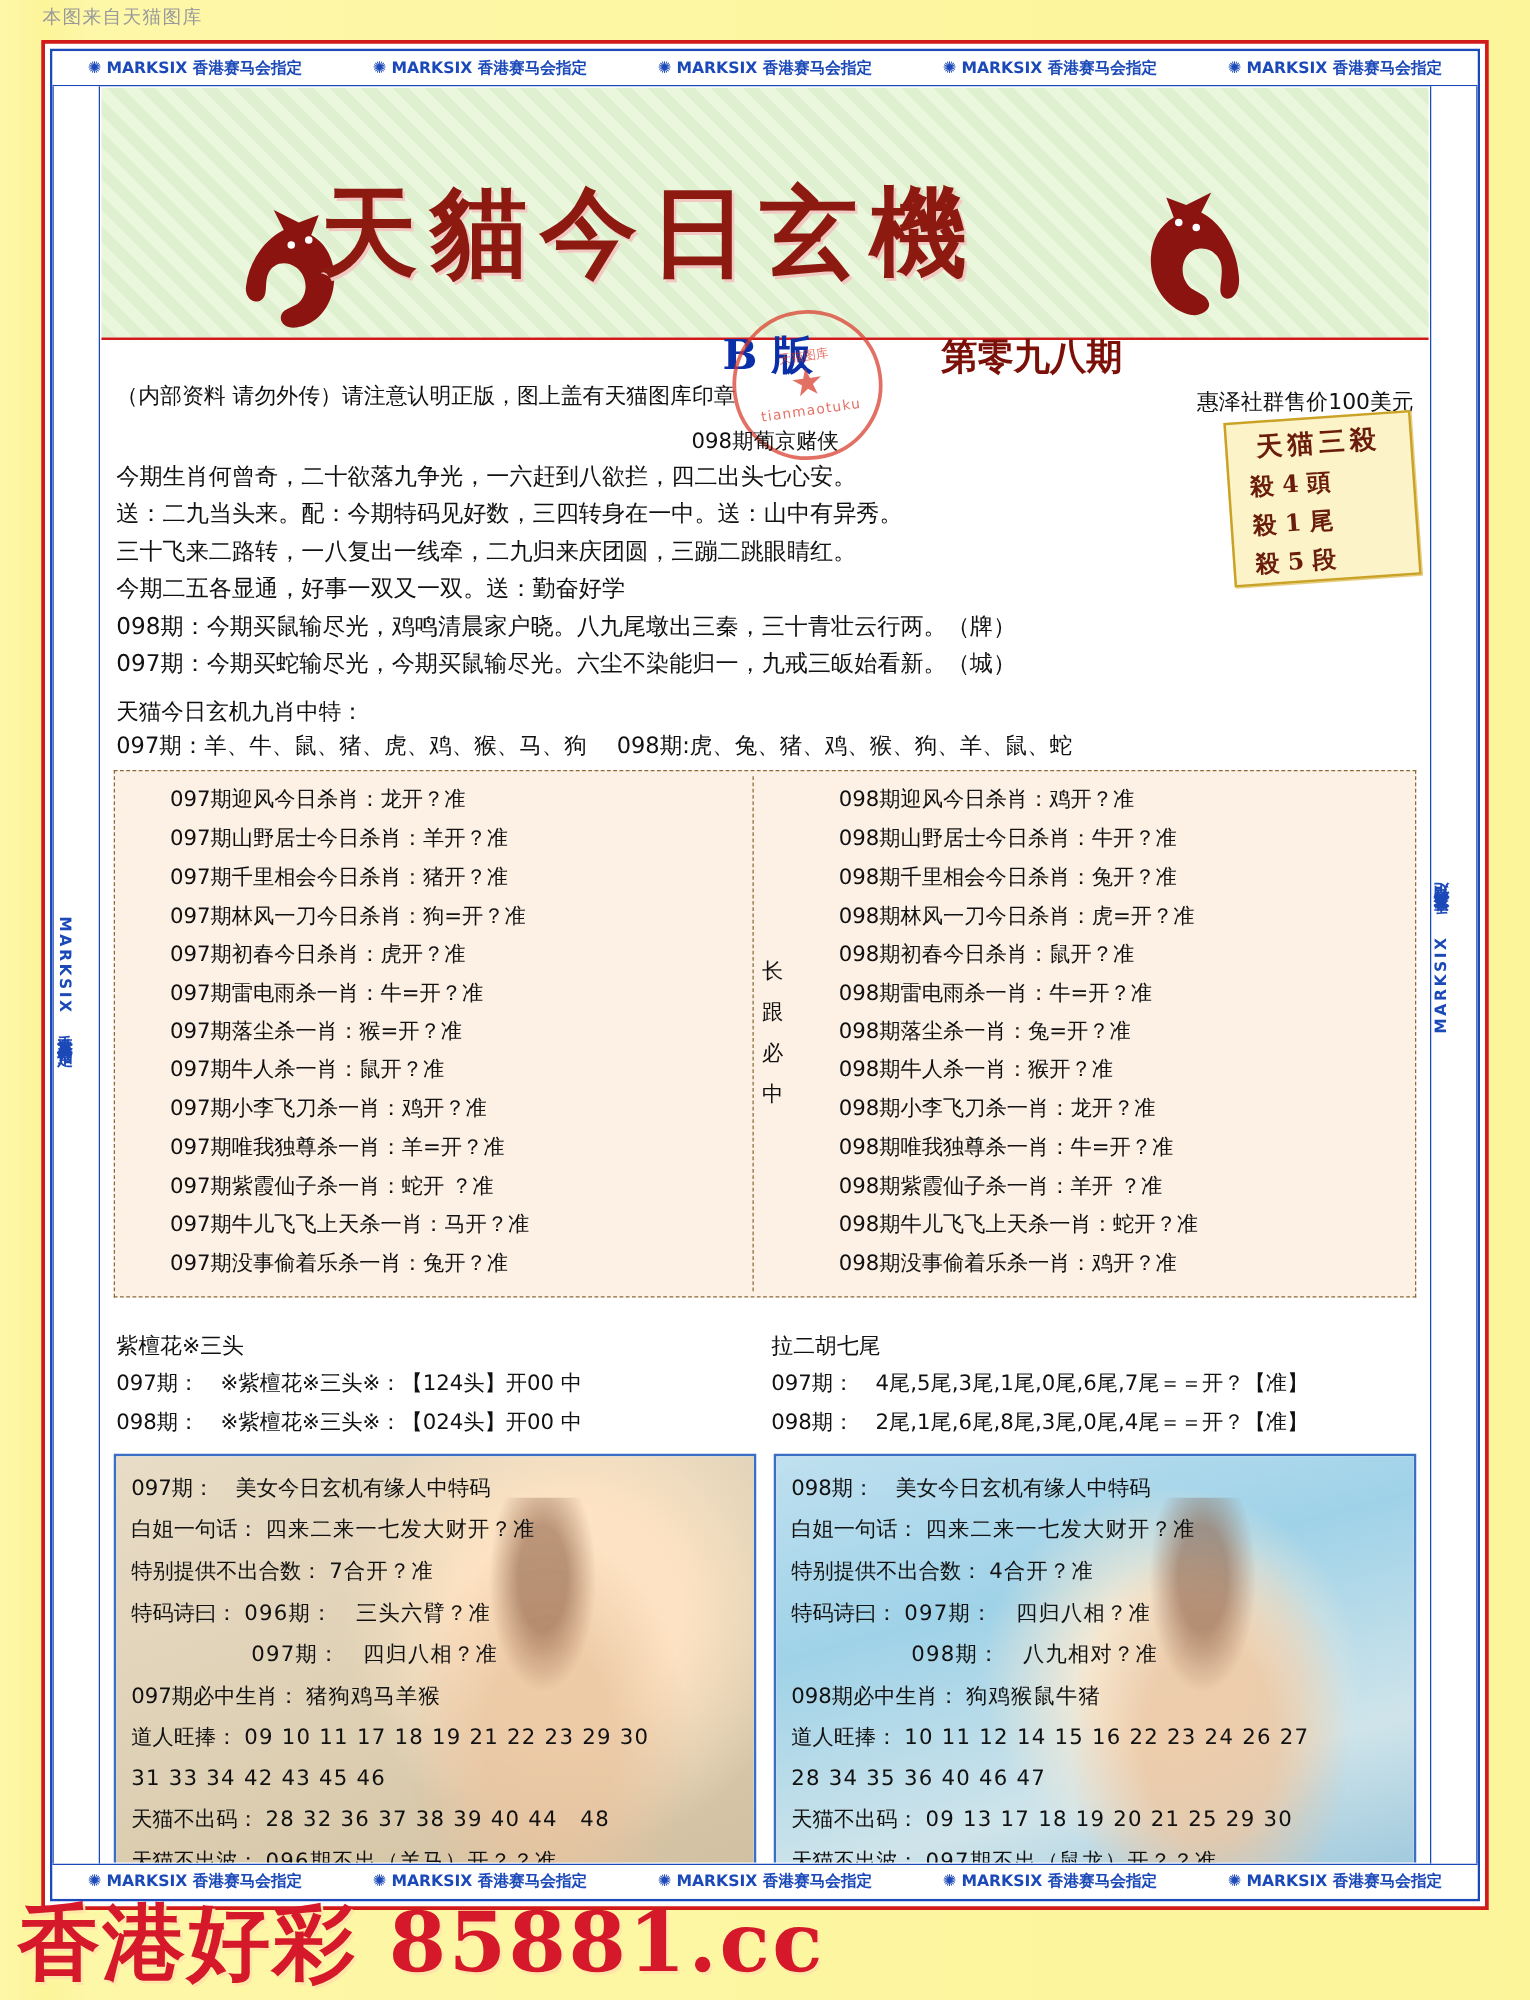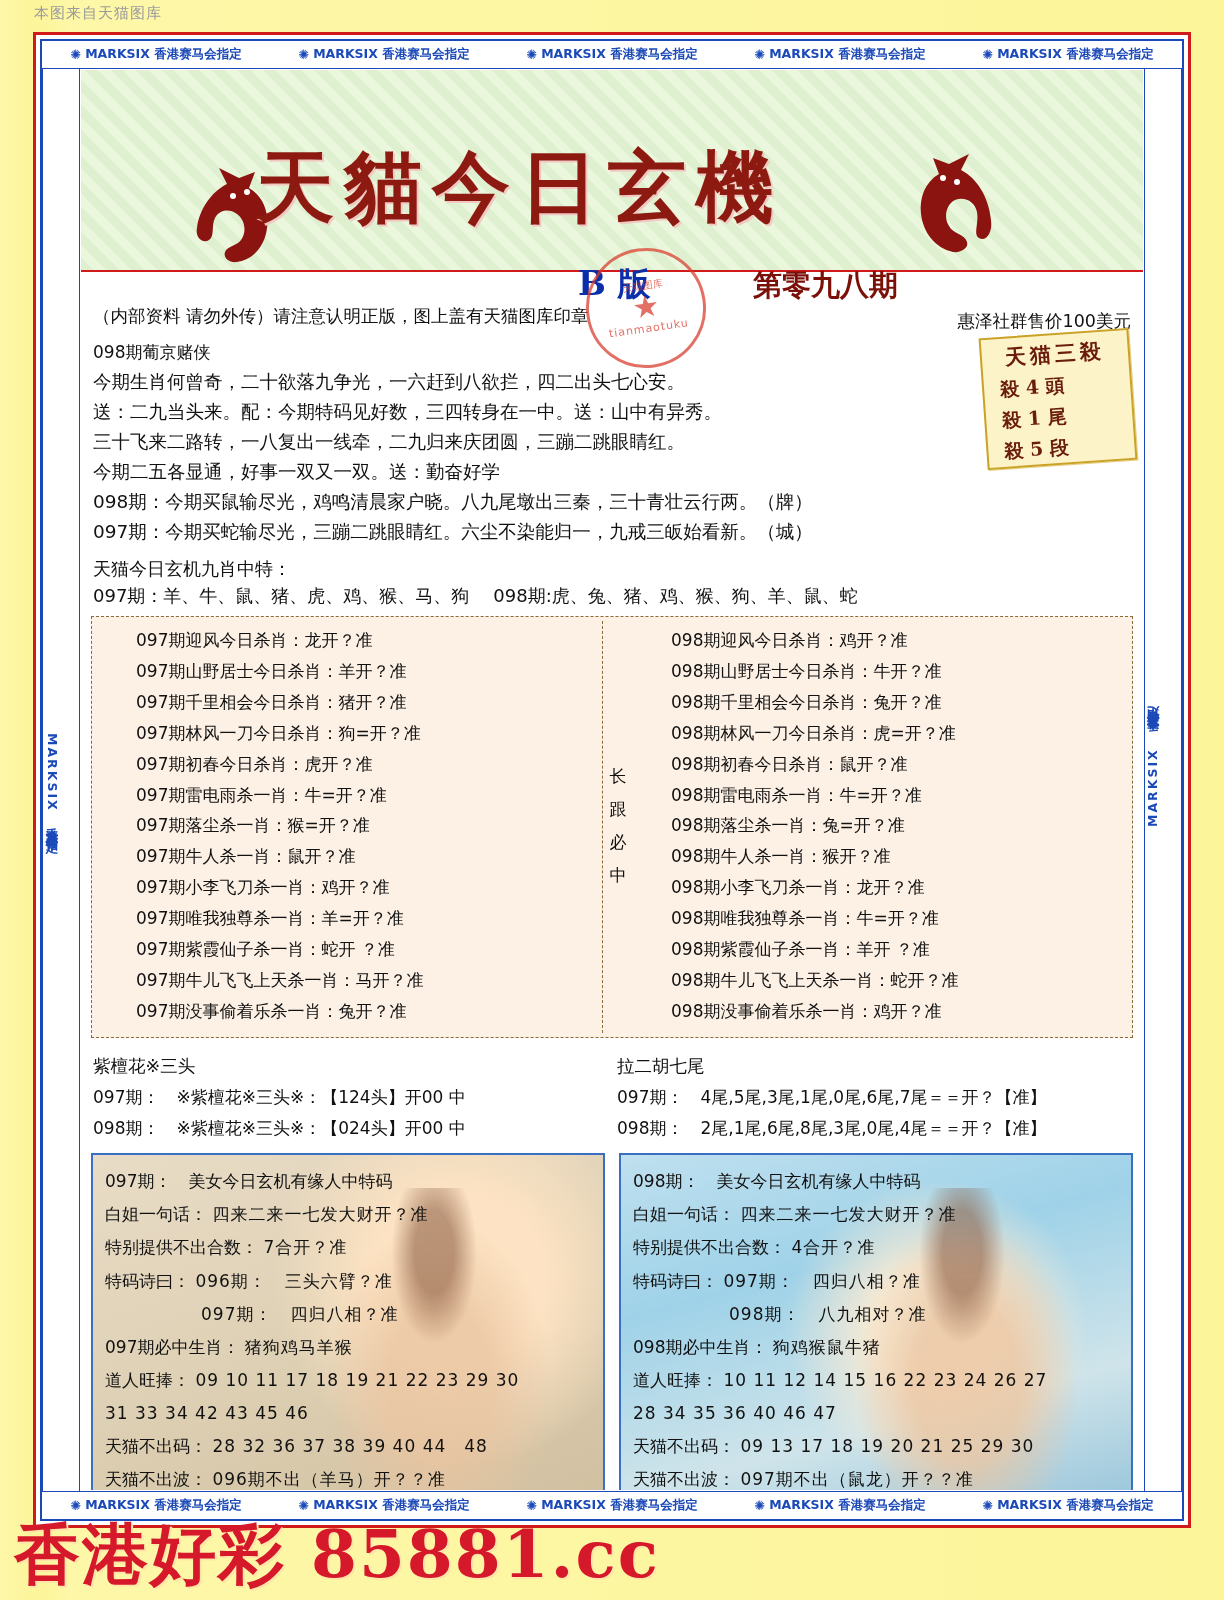--- a/index.html
+++ b/index.html
@@ -99,21 +99,21 @@
   
   .notice {
     display:flex; align-items:center; justify-content:space-between;
     padding:6px 12px 4px 12px; font-size:17.5px; color:#111;
     font-family:"DejaVu Sans", sans-serif;
   }
   .notice .left { white-space:nowrap;margin-top:20px; }
   .notice .right { white-space:nowrap;margin-top:31px; }
   
   .poem-wrap { position:relative; padding:2px 12px 0 12px; }
-  .poem-title { font-size:17px; color:#111; margin:2px 0 3px 0; }
+  .poem-title { font-size:17px; color:#111; margin:2px 0 3px 0;text-align:center; }
   .poem-line { font-size:18.5px; color:#111; line-height:1.62; white-space:nowrap; }
   .sansha {
     position:absolute; right:10px; top:-4px; width:150px; height:132px;
     border:2px solid #c9a227; background:#fdf3c9;
     transform:rotate(-4deg);
     box-shadow:1px 1px 0 #e6cf84;
   }
   .sansha .t {
     text-align:center; font-family:"DejaVu Serif", serif;
     font-size:21px; font-weight:bold; color:#6a1d0c; margin-top:5px; letter-spacing:4px;
@@ -121,21 +121,21 @@
   .sansha .r {
     font-family:"DejaVu Serif", serif; font-size:19px; font-weight:bold;
     color:#6a1d0c; margin:5px 0 0 16px;
   }
   
   .nine-title { padding:10px 12px 0 12px; font-size:18px; color:#111; }
   .nine-rows { display:flex; padding:3px 12px 0 12px; gap:24px; font-size:18px; color:#111; }
   .nine-rows > div { white-space:nowrap; }
   
   .kill-box {
-    margin:8px 10px 8px 10px; border:1px dashed #8a6a3a;
+    margin:8px 10px 18px 10px; border:1px dashed #8a6a3a;
     background:#fdf0e4; position:relative; display:flex;
     padding:8px 0 10px 0;
   }
   .kill-col { flex:1; padding-left:44px; }
   .kill-col.right { padding-left:32px; }
   .kill-line { font-size:17px; color:#111; line-height:1.82; white-space:nowrap; }
   .kill-mid {
     width:42px; display:flex; flex-direction:column; align-items:center;
     justify-content:center; gap:10px; font-size:17px; color:#111;
   }
@@ -274,21 +274,21 @@
         <div class="right">惠泽社群售价100美元</div>
       </div>
 
       <div class="poem-wrap">
         <div class="poem-title">098期葡京赌侠</div>
         <div class="poem-line">今期生肖何曾奇，二十欲落九争光，一六赶到八欲拦，四二出头七心安。</div>
         <div class="poem-line">送：二九当头来。配：今期特码见好数，三四转身在一中。送：山中有异秀。</div>
         <div class="poem-line">三十飞来二路转，一八复出一线牵，二九归来庆团圆，三蹦二跳眼睛红。</div>
         <div class="poem-line">今期二五各显通，好事一双又一双。送：勤奋好学</div>
         <div class="poem-line">098期：今期买鼠输尽光，鸡鸣清晨家户晓。八九尾墩出三秦，三十青壮云行两。（牌）</div>
-        <div class="poem-line">097期：今期买蛇输尽光，三蹦二跳眼睛红。六尘不染能归一，九戒三皈始看新。（城）</div>
+        <div class="poem-line">097期：今期买蛇输尽光，今期买鼠输尽光。六尘不染能归一，九戒三皈始看新。（城）</div>
 
         <div class="sansha">
           <div class="t">天猫三殺</div>
           <div class="r">殺 4 頭</div>
           <div class="r">殺 1 尾</div>
           <div class="r">殺 5 段</div>
         </div>
       </div>
 
       <div class="nine-title">天猫今日玄机九肖中特：</div>

